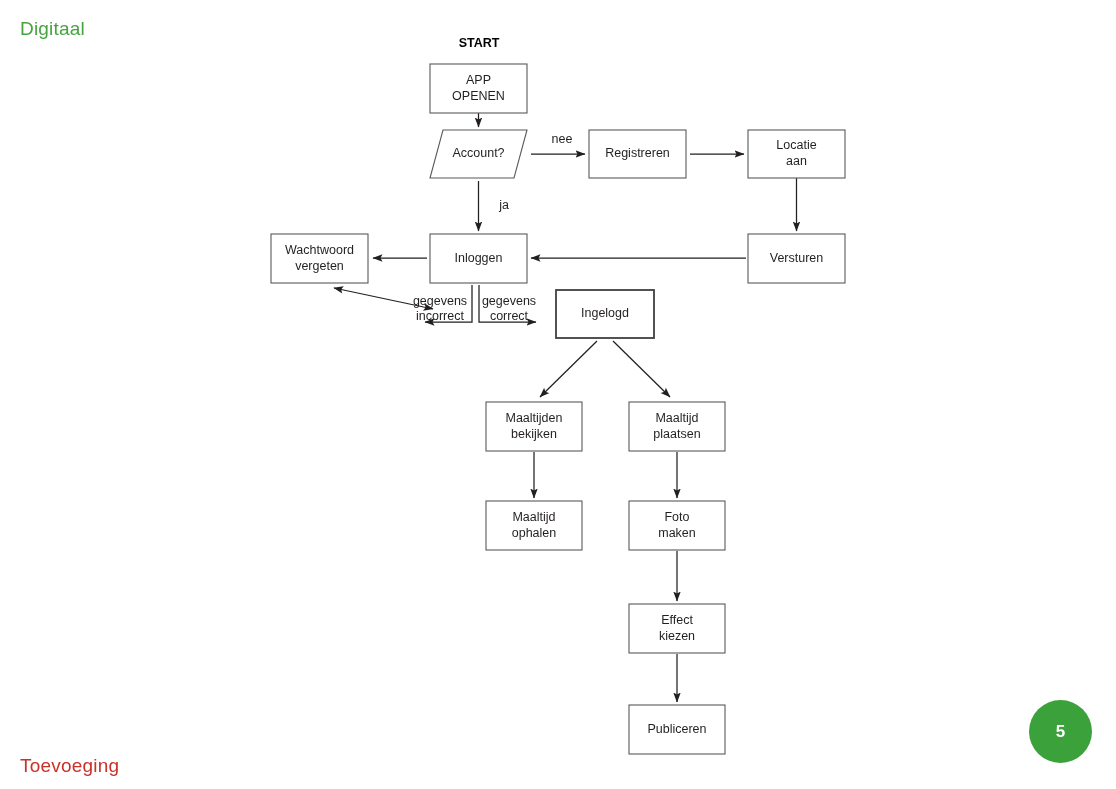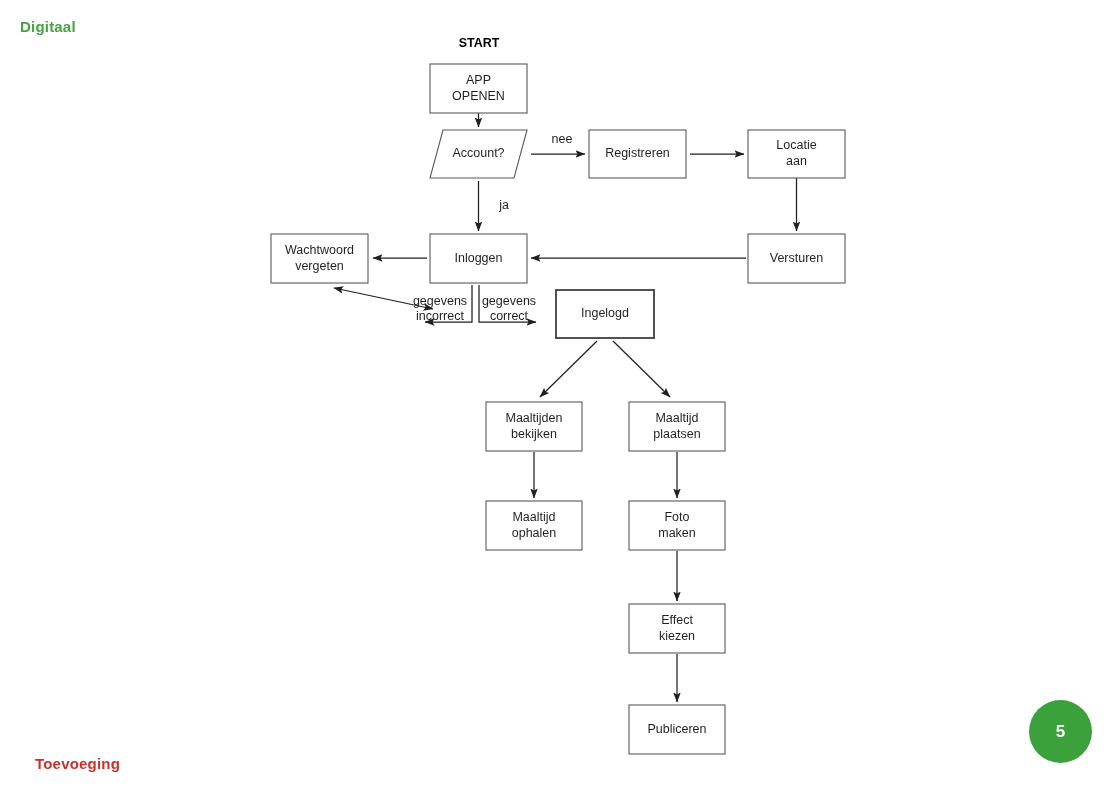--- a/index.html
+++ b/index.html
@@ -13,32 +13,32 @@
   }
   #slide {
     position: relative;
     width: 1116px;
     height: 789px;
     background: #ffffff;
     overflow: hidden;
   }
   .corner-label {
     position: absolute;
-    font-size: 15px;
-    font-weight: bold;
+    font-size: 19px;
+    font-weight: normal;
     letter-spacing: 0.2px;
     white-space: nowrap;
   }
   #label-digitaal {
     left: 20px;
     top: 18px;
     color: #46a340;
   }
   #label-toevoeging {
-    left: 35px;
+    left: 20px;
     top: 755px;
     color: #c8322b;
   }
   #page-badge {
     position: absolute;
     left: 1029px;
     top: 700px;
     width: 63px;
     height: 63px;
     border-radius: 50%;

